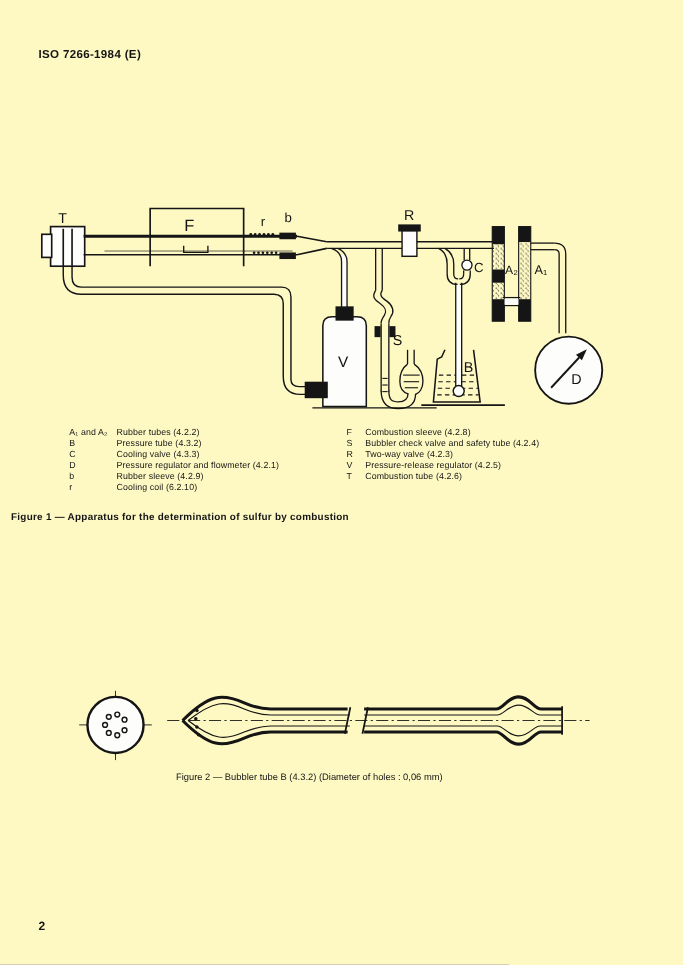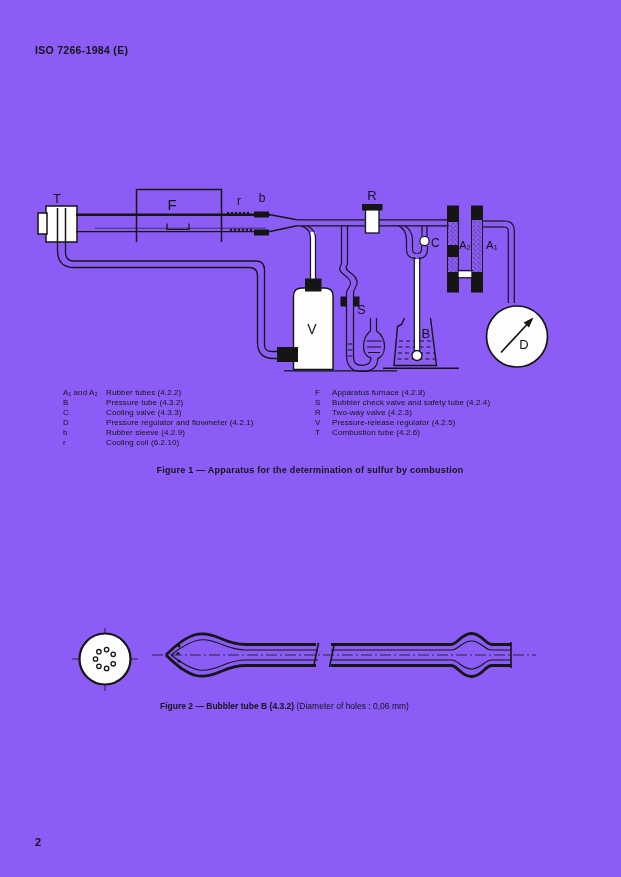--- a/index.html
+++ b/index.html
@@ -1,31 +1,31 @@
 <!DOCTYPE html>
 <html><head>
 <meta charset="utf-8">
 <style>
   *{margin:0;padding:0;box-sizing:border-box}
   html,body{background:#9a9a9a}
-  .page{position:relative;width:621px;height:877px;background:#8b5cf6;
+  .page{position:relative;width:621px;height:877px;background:#fef9c3;
         font-family:"Liberation Sans",sans-serif;color:#151515;overflow:hidden;margin:0 auto}
   .hdr{position:absolute;left:35px;top:44px;font-size:10.5px;font-weight:bold;letter-spacing:.3px}
   .diagram{position:absolute;left:0;top:0;width:621px;height:877px}
   .legend{position:absolute;font-size:8px;line-height:9.9px;letter-spacing:.1px}
   .legend-left{left:63px;top:388px;width:262px}
   .legend-right{left:315px;top:388px;width:295px}
   .lrow{display:flex}
   .legend-left .lkey{width:43px;flex:none}
   .legend-right .lkey{width:17px;flex:none}
   .ldesc{flex:1}
-  .cap1{position:absolute;left:10px;width:600px;top:465px;text-align:center;
+  .cap1{position:absolute;left:10px;width:600px;top:465px;
         font-size:9px;font-weight:bold;letter-spacing:.25px}
   .cap2{position:absolute;left:160px;top:701px;font-size:8.5px}
-  .cap2 .b{font-weight:bold}
+  .cap2 .b{font-weight:normal}
   .pagenum{position:absolute;left:35px;top:836px;font-size:11px;font-weight:bold}
   svg text{font-family:"Liberation Sans",sans-serif;fill:#141414}
 </style>
 </head>
 <body>
 
 <div class="page">
 
   <div class="hdr">ISO 7266-1984 (E)</div>
 
@@ -270,21 +270,21 @@
         <span class="ldesc">Rubber sleeve (4.2.9)</span>
       </div>
     <div class="lrow">
         <span class="lkey">r</span>
         <span class="ldesc">Cooling coil (6.2.10)</span>
       </div>
   </div>
   <div class="legend legend-right">
     <div class="lrow">
         <span class="lkey">F</span>
-        <span class="ldesc">Apparatus furnace (4.2.8)</span>
+        <span class="ldesc">Combustion sleeve (4.2.8)</span>
       </div>
     <div class="lrow">
         <span class="lkey">S</span>
         <span class="ldesc">Bubbler check valve and safety tube (4.2.4)</span>
       </div>
     <div class="lrow">
         <span class="lkey">R</span>
         <span class="ldesc">Two-way valve (4.2.3)</span>
       </div>
     <div class="lrow">

